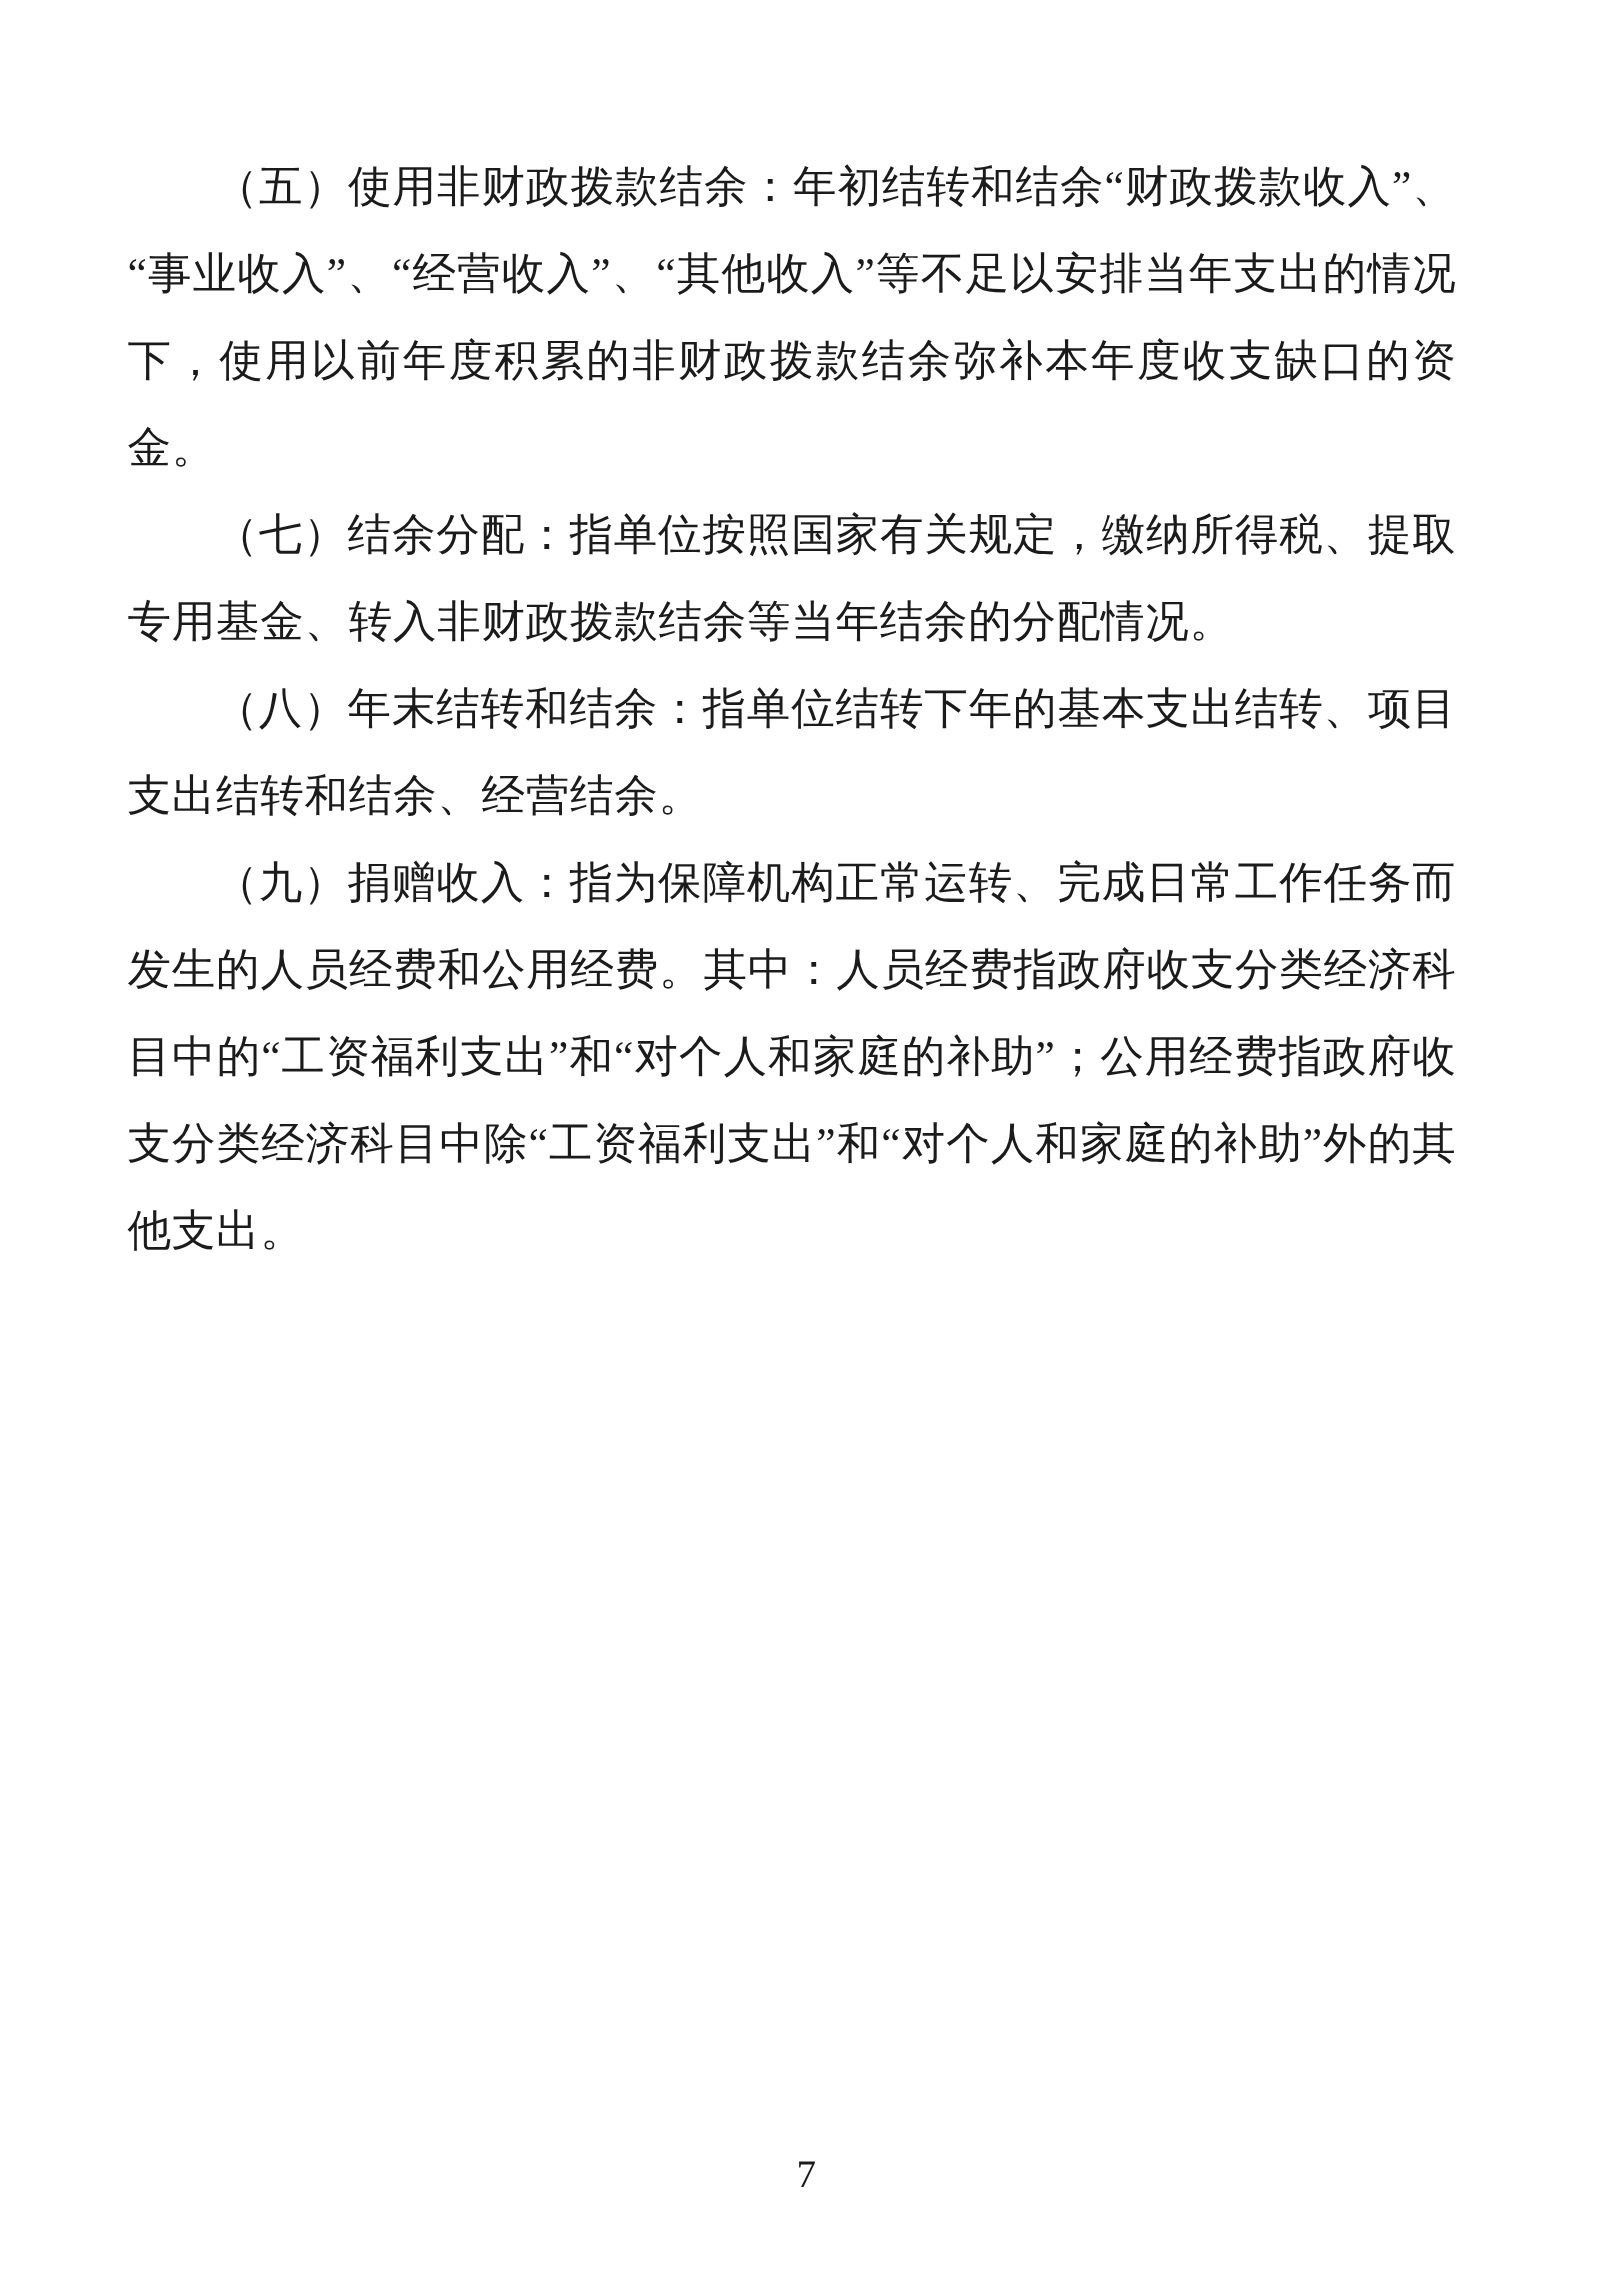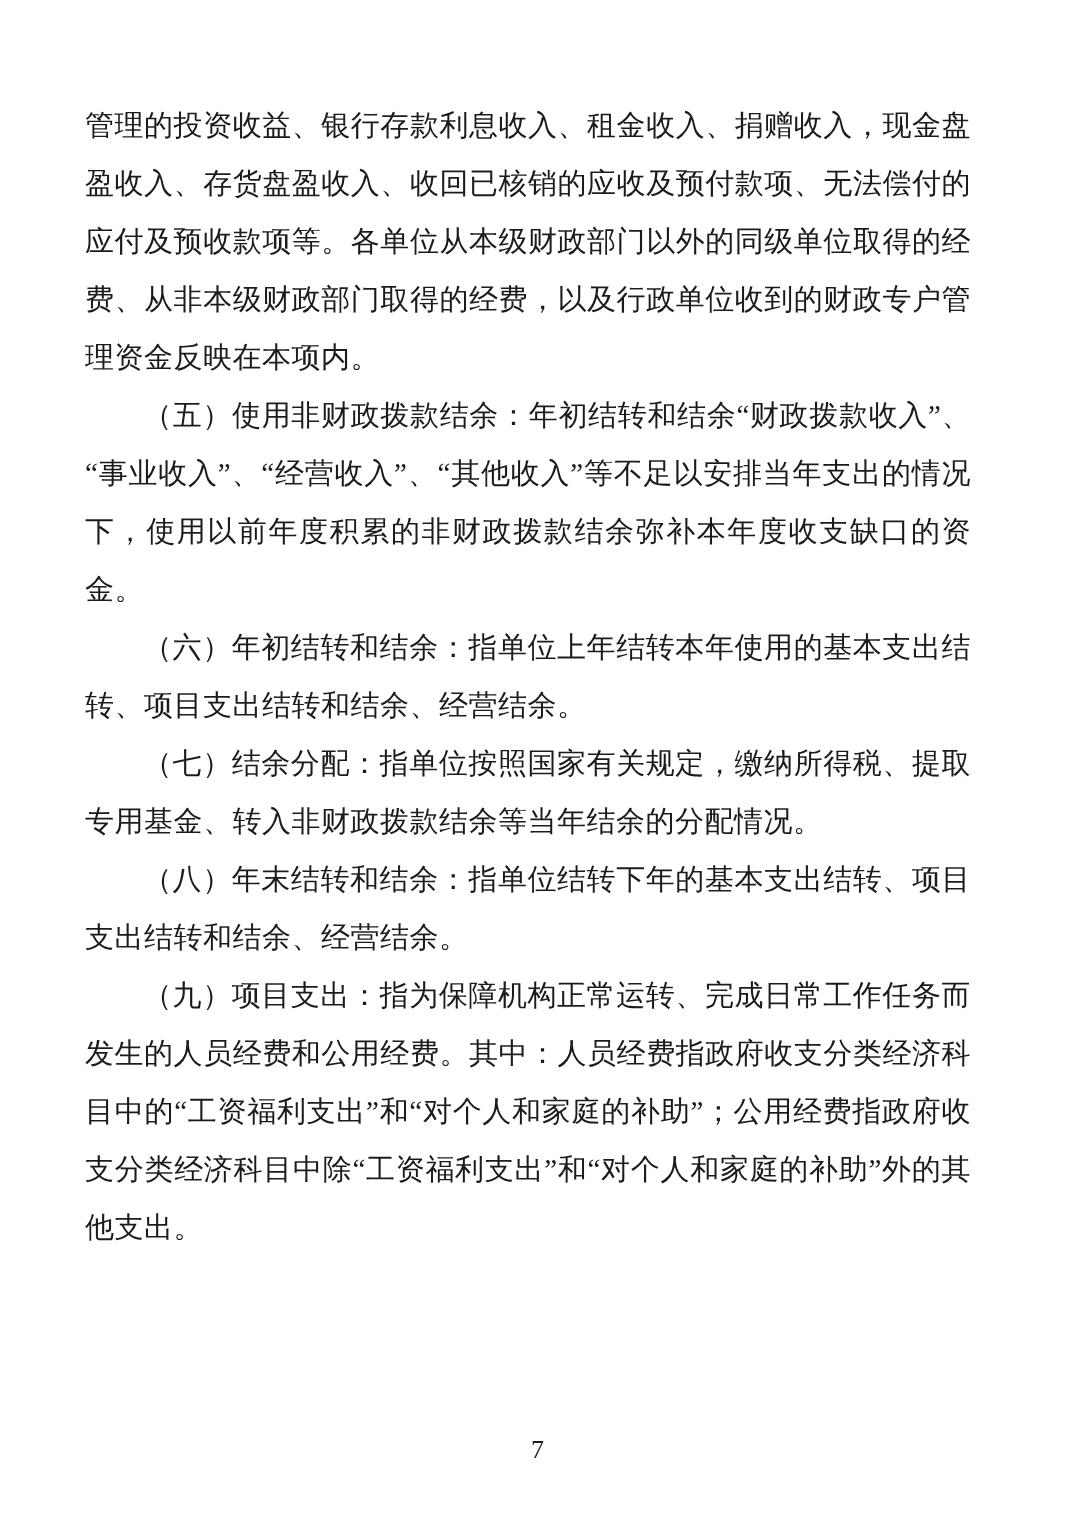--- a/index.html
+++ b/index.html
@@ -46,21 +46,19 @@
     font-size: 26px;
     line-height: 34px;
     color: #1b1b1b;
   }
 </style>
 </head>
 <body>
 
 <div class="page">
   <div class="content">
-      <p class="para"><span>管理的投资收益、银行存款利息收入、租金收入、捐赠收入，现金盘盈收入、存货盘盈收入、收回已核销的应收及预付款项、无法偿付的应付及预收款项等。各单位从本级财政部门以外的同级单位取得的经费、从非本级财政部门取得的经费，以及行政单位收到的财政专户管理资金反映在本项内。</span></p>
       <p class="para indent"><span class="lead">（五）使用非财政拨款结余：</span><span>年初结转和结余“财政拨款收入”、“事业收入”、“经营收入”、“其他收入”等不足以安排当年支出的情况下，使用以前年度积累的非财政拨款结余弥补本年度收支缺口的资金。</span></p>
-      <p class="para indent"><span class="lead">（六）年初结转和结余：</span><span>指单位上年结转本年使用的基本支出结转、项目支出结转和结余、经营结余。</span></p>
       <p class="para indent"><span class="lead">（七）结余分配：</span><span>指单位按照国家有关规定，缴纳所得税、提取专用基金、转入非财政拨款结余等当年结余的分配情况。</span></p>
       <p class="para indent"><span class="lead">（八）年末结转和结余：</span><span>指单位结转下年的基本支出结转、项目支出结转和结余、经营结余。</span></p>
-      <p class="para indent"><span class="lead">（九）项目支出：</span><span>指为保障机构正常运转、完成日常工作任务而发生的人员经费和公用经费。其中：人员经费指政府收支分类经济科目中的“工资福利支出”和“对个人和家庭的补助”；公用经费指政府收支分类经济科目中除“工资福利支出”和“对个人和家庭的补助”外的其他支出。</span></p>
+      <p class="para indent"><span class="lead">（九）捐赠收入：</span><span>指为保障机构正常运转、完成日常工作任务而发生的人员经费和公用经费。其中：人员经费指政府收支分类经济科目中的“工资福利支出”和“对个人和家庭的补助”；公用经费指政府收支分类经济科目中除“工资福利支出”和“对个人和家庭的补助”外的其他支出。</span></p>
     </div>
   <div class="page-number">7</div>
 </div>
 
 </body></html>

